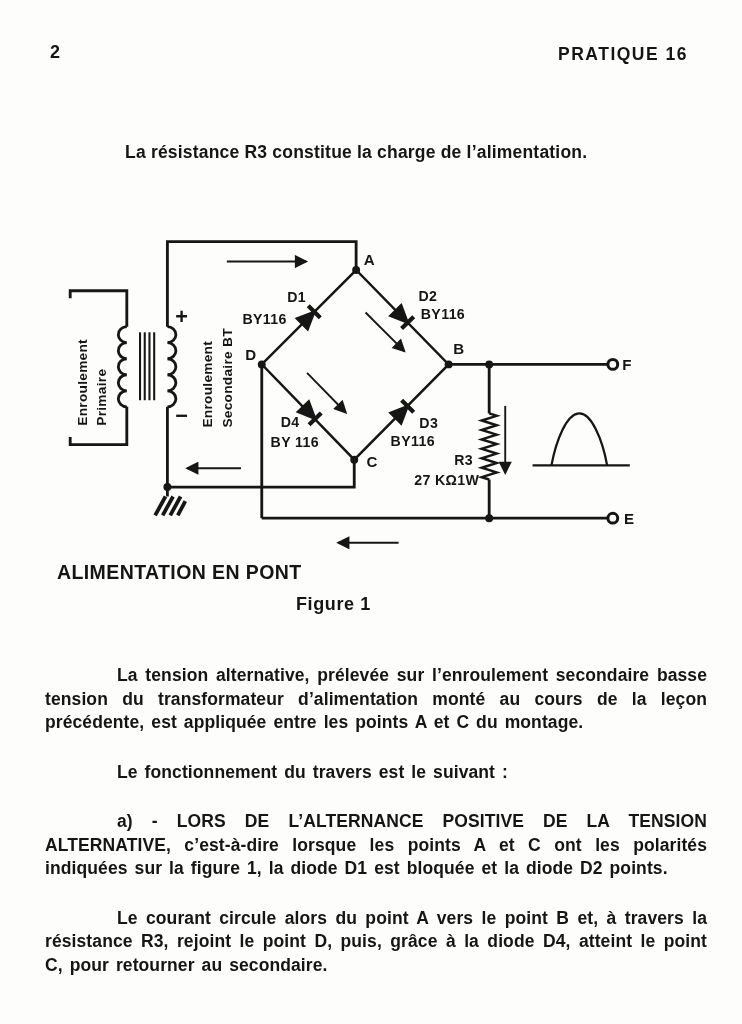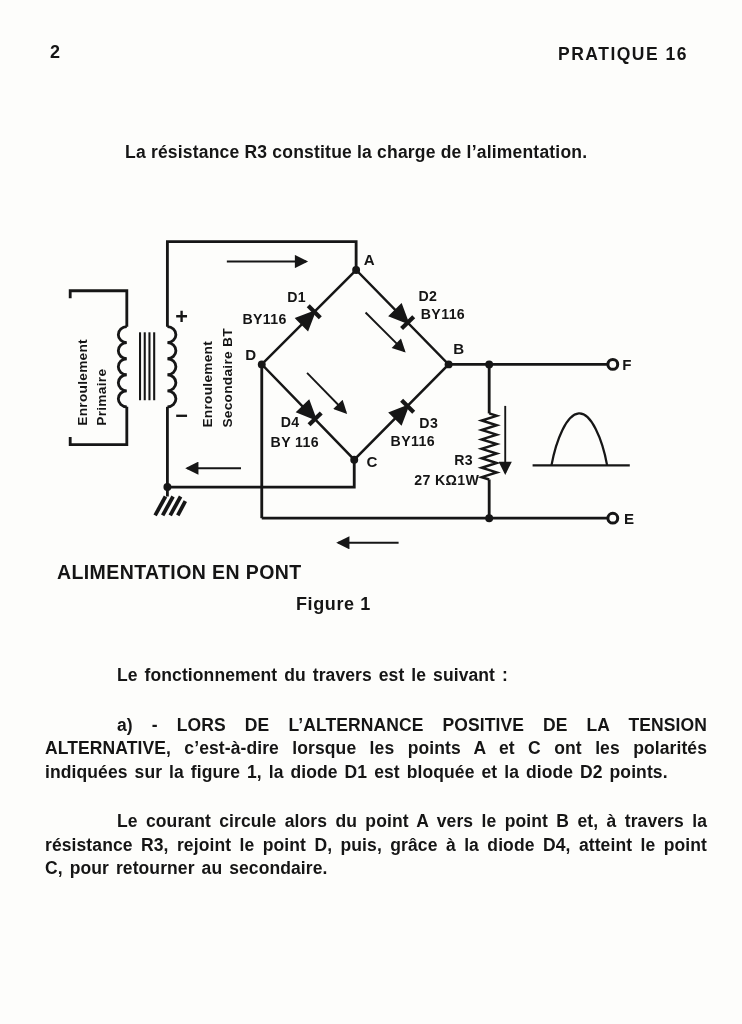--- a/index.html
+++ b/index.html
@@ -159,18 +159,19 @@
     <text class="vlbl" transform="translate(90,428) rotate(-90)" stroke="none">Enroulement</text>
     <text class="vlbl" transform="translate(110,428) rotate(-90)" stroke="none">Primaire</text>
     <text class="vlbl" transform="translate(222,430) rotate(-90)" stroke="none">Enroulement</text>
     <text class="vlbl" transform="translate(243,430) rotate(-90)" stroke="none">Secondaire BT</text>
   </svg>
 
   <div class="fig-title">ALIMENTATION EN PONT</div>
   <div class="fig-caption">Figure 1</div>
 
   <div class="bodytext">
+    <p>La tension alternative, prélevée sur l’enroulement secondaire basse tension du transformateur d’alimentation monté au cours de la leçon précédente, est appliquée entre les points A et C du montage.</p>
     <p>Le fonctionnement du travers est le suivant :</p>
     <p>a) - LORS DE L’ALTERNANCE POSITIVE DE LA TENSION ALTERNATIVE, c’est-à-dire lorsque les points A et C ont les polarités indiquées sur la figure 1, la diode D1 est bloquée et la diode D2 points.</p>
     <p>Le courant circule alors du point A vers le point B et, à travers la résistance R3, rejoint le point D, puis, grâce à la diode D4, atteint le point C, pour retourner au secondaire.</p>
   </div>
 
 </div>
 
 </body></html>

